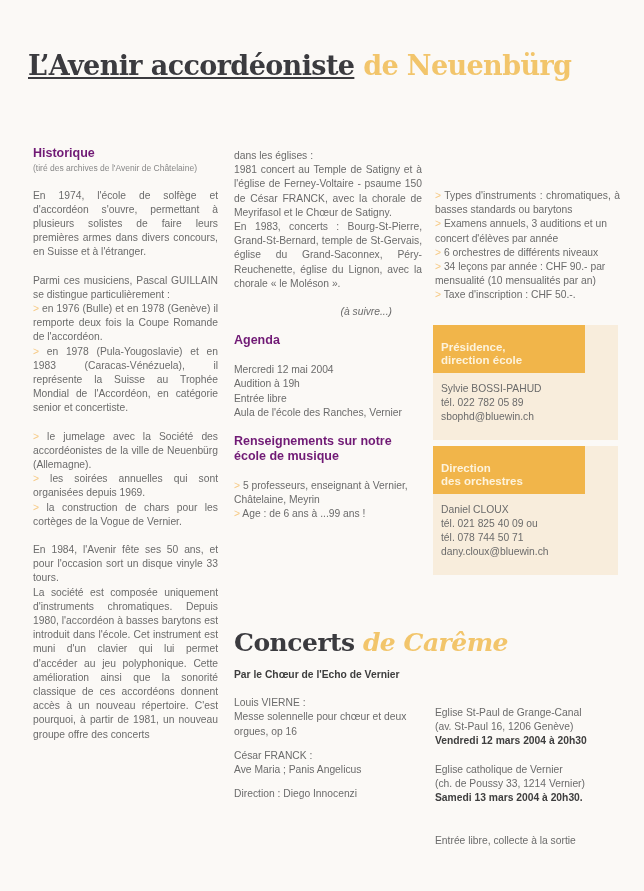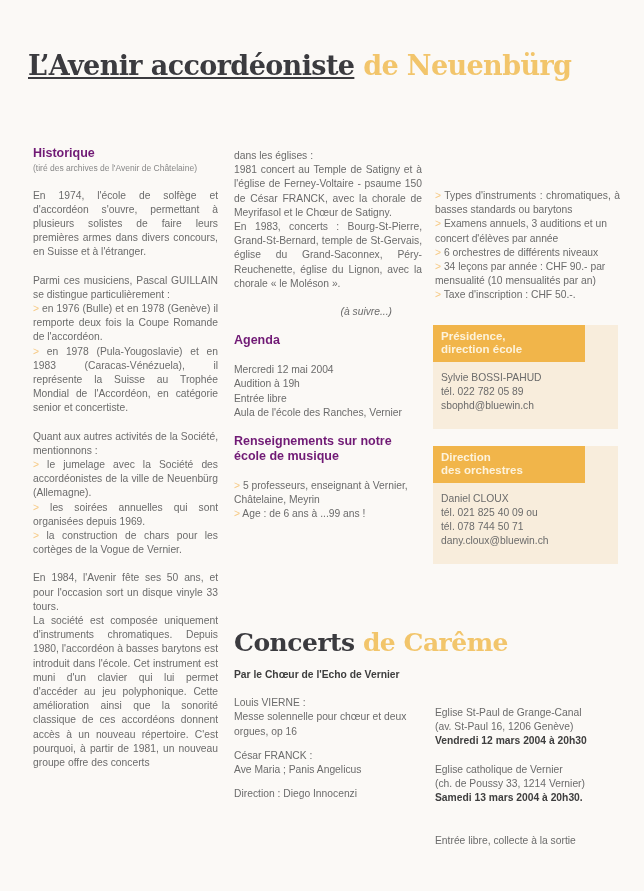--- a/index.html
+++ b/index.html
@@ -34,31 +34,31 @@
     .gap { height: 14px; }
     .bul::before { content: "> "; color: #f6c983; }
 
     .box {
       position: absolute; left: 433px; width: 185px;
       background: #f8eddc;
     }
     .box-head {
       background: #f1b54a; color: #fdf3dc;
       font-weight: bold; font-size: 11.5px; line-height: 13px;
-      padding: 5px 8px 6px; width: 152px;
+      padding: 16px 8px 6px; width: 152px;
     }
     .box-body { padding: 9px 8px 16px; font-size: 10.3px; line-height: 14px; color: #6b6b6b; }
 
     .concert-title {
       position: absolute; left: 234px; top: 628px;
       font-family: "DejaVu Serif", serif; font-weight: bold;
       font-size: 25px; letter-spacing: -0.5px; white-space: nowrap;
     }
     .concert-title .dark { color: #3b3b3f; }
-    .concert-title .accent { color: #f2c56b; }
+    .concert-title .accent { color: #f2c56b; font-style: italic; }
 
     .cc { position: absolute; font-size: 10.3px; line-height: 14.2px; }
     .cc-left { left: 234px; top: 668px; width: 190px; }
     .cc-right { left: 435px; top: 706px; width: 185px; }
     .bold-dark { font-weight: bold; color: #3e3e3e; }
     .mt10 { margin-top: 10px; }
     .mt14 { margin-top: 14px; }
     .mt28 { margin-top: 29px; }
     .right { text-align: right; font-style: italic; padding-right: 30px; }
   </style>
@@ -75,21 +75,20 @@
   <div class="col col1">
     <div class="h-green">Historique</div>
     <p class="sub-note">(tiré des archives de l'Avenir de Châtelaine)</p>
     <div class="gap"></div>
     <p class="j">En 1974, l'école de solfège et d'accordéon s'ouvre, permettant à plusieurs solistes de faire leurs premières armes dans divers concours, en Suisse et à l'étranger.</p>
     <div class="gap"></div>
     <p class="j">Parmi ces musiciens, Pascal GUILLAIN se distingue particulièrement :</p>
     <p class="j bul">en 1976 (Bulle) et en 1978 (Genève) il remporte deux fois la Coupe Romande de l'accordéon.</p>
     <p class="j bul">en 1978 (Pula-Yougoslavie) et en 1983 (Caracas-Vénézuela), il représente la Suisse au Trophée Mondial de l'Accordéon, en catégorie senior et concertiste.</p>
     <div class="gap"></div>
-    <p class="j">Quant aux autres activités de la Société, mentionnons :</p>
     <p class="j bul">le jumelage avec la Société des accordéonistes de la ville de Neuenbürg (Allemagne).</p>
     <p class="j bul">les soirées annuelles qui sont organisées depuis 1969.</p>
     <p class="j bul">la construction de chars pour les cortèges de la Vogue de Vernier.</p>
     <div class="gap"></div>
     <p class="j">En 1984, l'Avenir fête ses 50 ans, et pour l'occasion sort un disque vinyle 33 tours.</p>
     <p class="j">La société est composée uniquement d'instruments chromatiques. Depuis 1980, l'accordéon à basses barytons est introduit dans l'école. Cet instrument est muni d'un clavier qui lui permet d'accéder au jeu polyphonique. Cette amélioration ainsi que la sonorité classique de ces accordéons donnent accès à un nouveau répertoire. C'est pourquoi, à partir de 1981, un nouveau groupe offre des concerts</p>
   </div>
 
   <div class="col col2">
     <p>dans les églises :</p>

